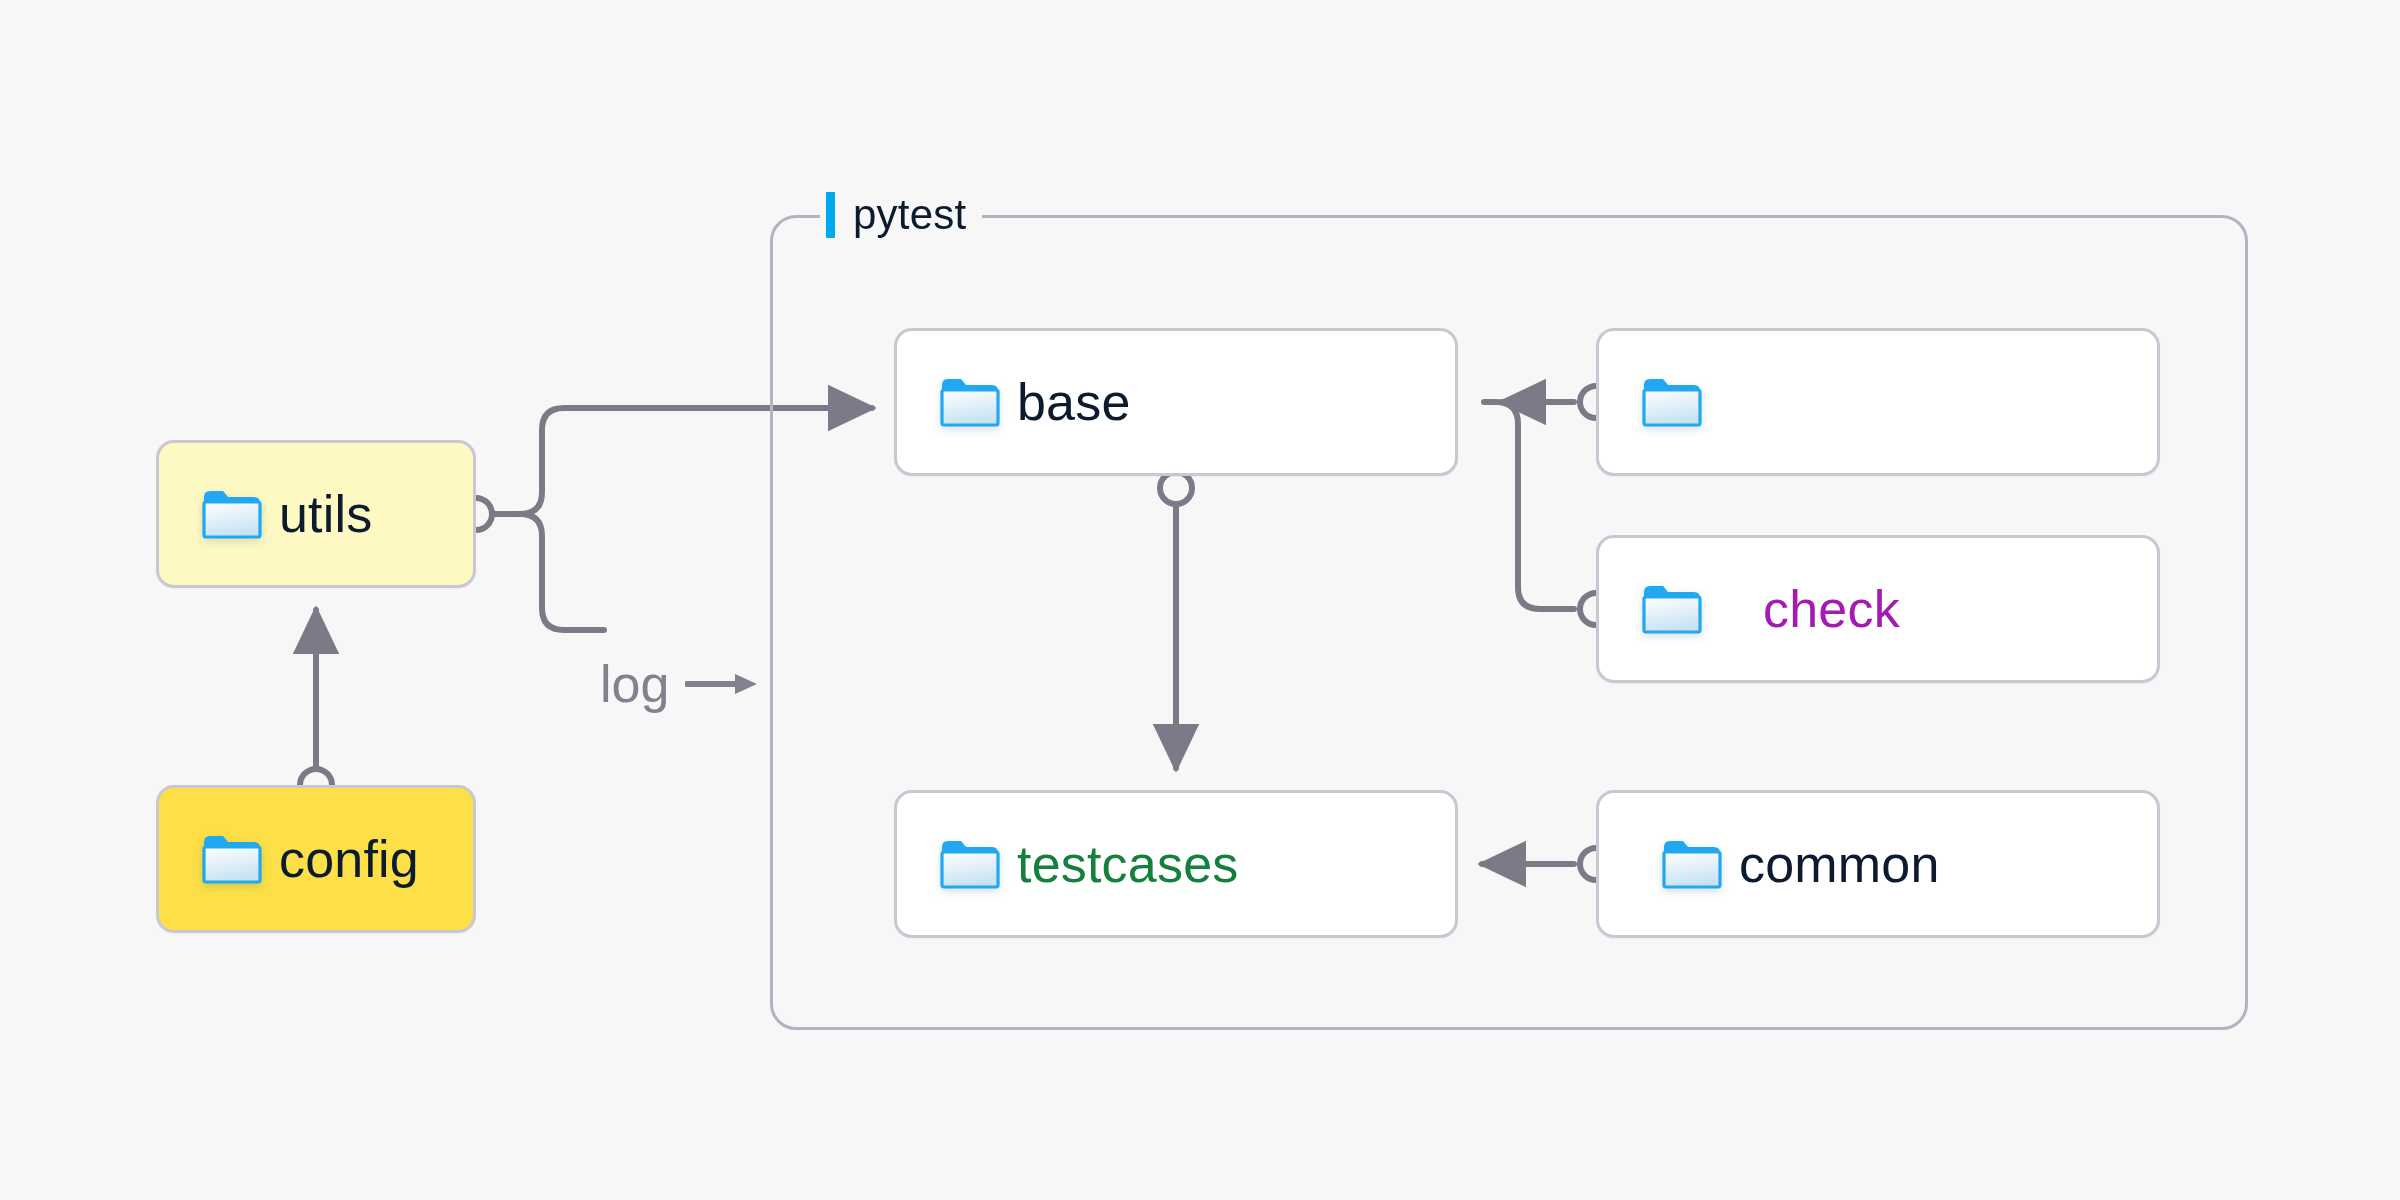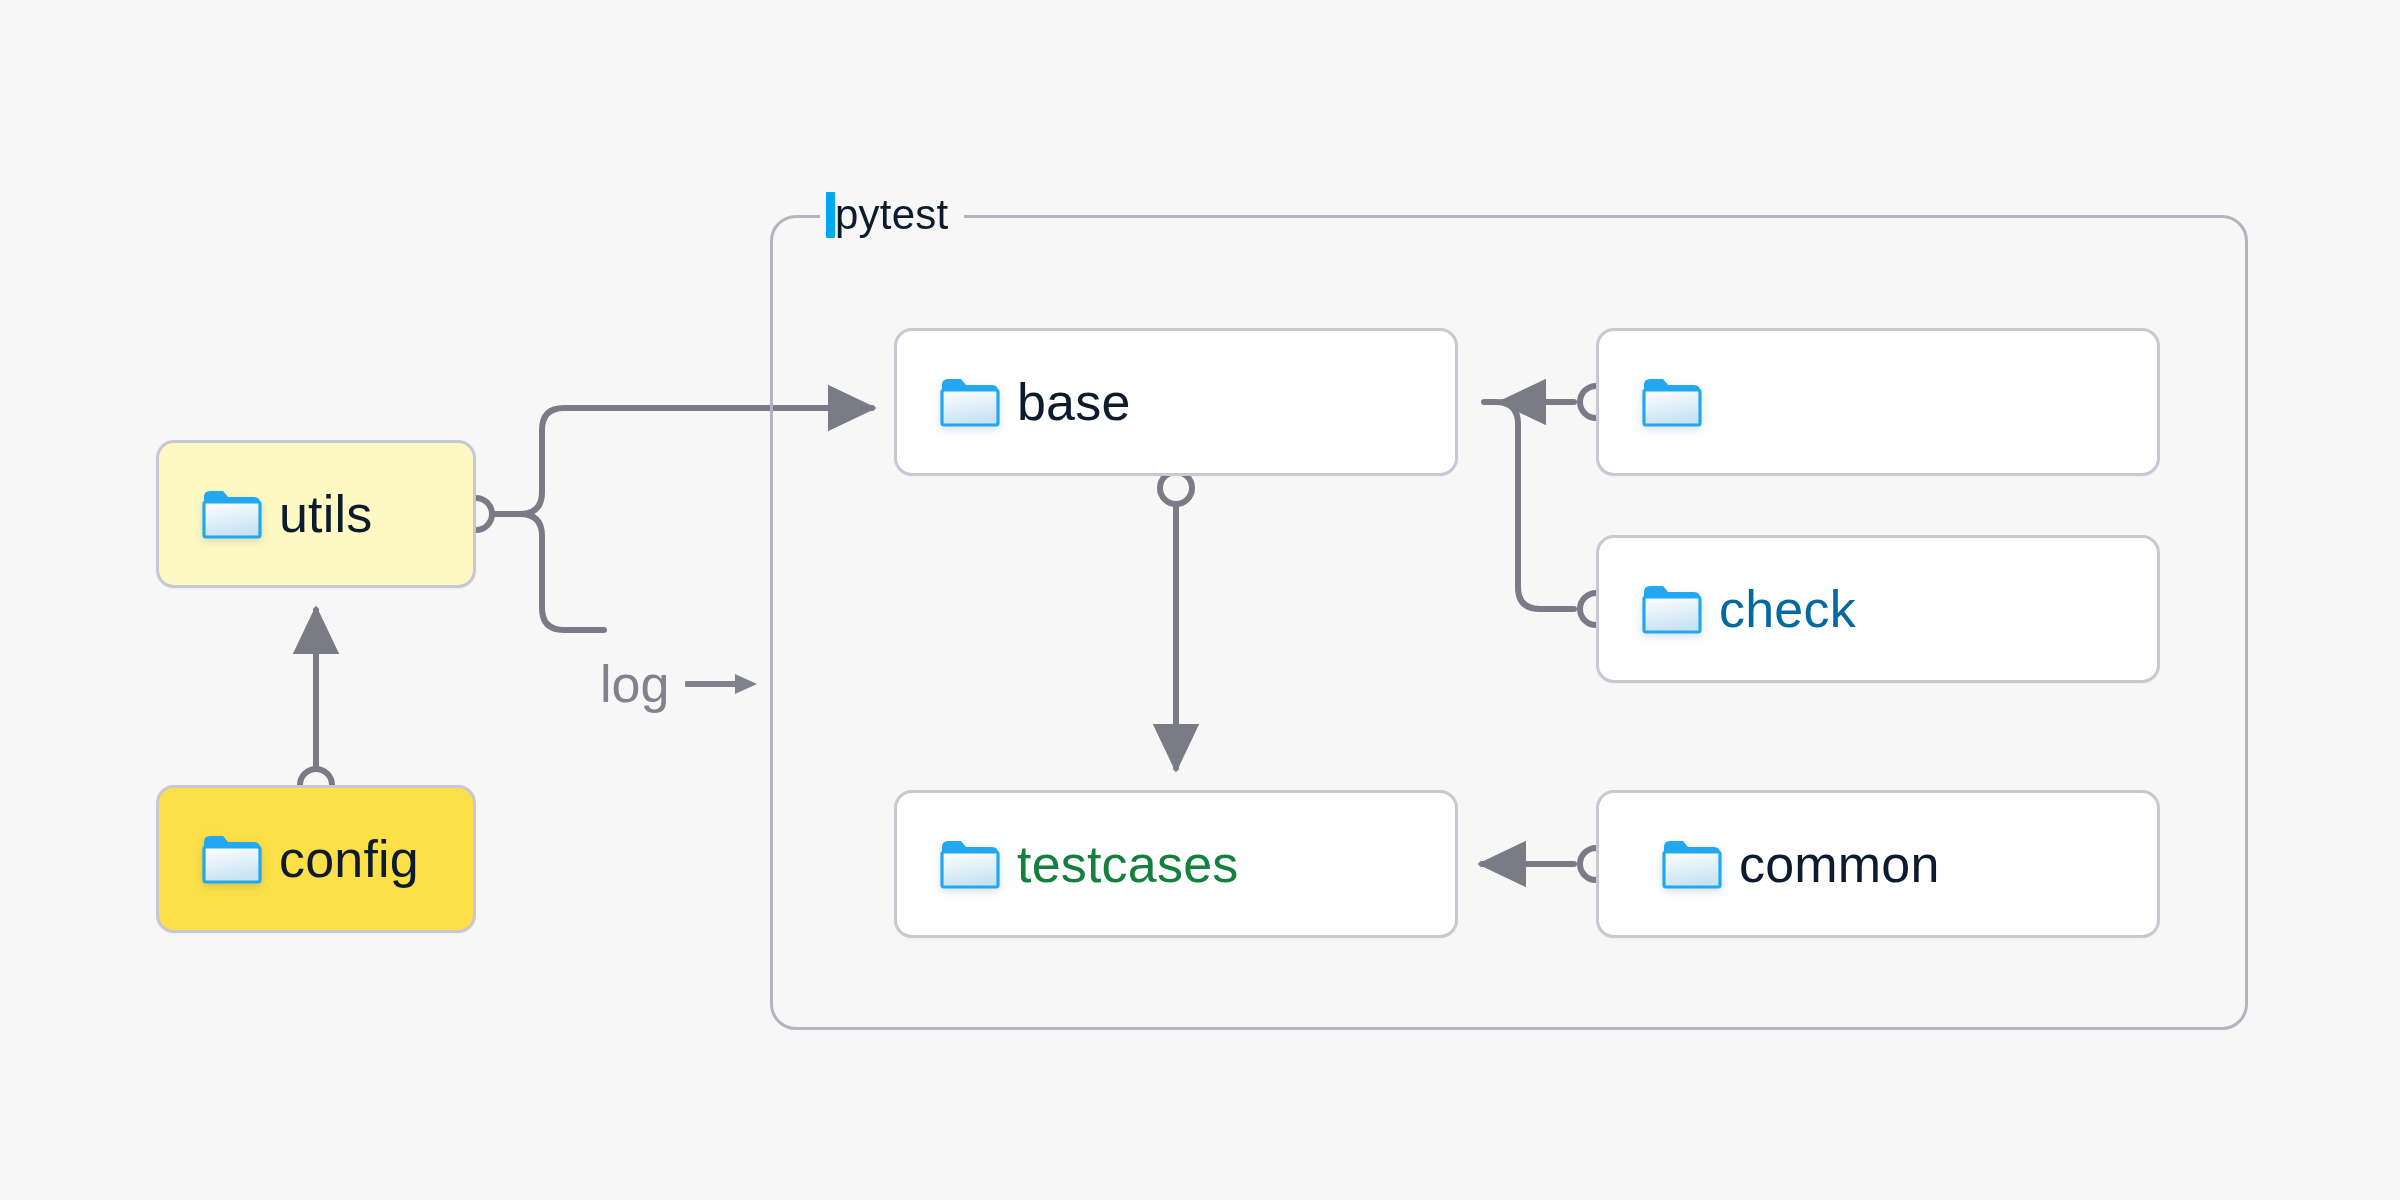--- a/index.html
+++ b/index.html
@@ -31,20 +31,21 @@
     position: absolute;
     box-sizing: border-box;
     border: 3px solid #b5b3c0;
     border-radius: 26px;
     background: transparent;
   }
   .group-label {
     position: absolute;
     display: flex;
     align-items: center;
+    gap: 18px;
     background: #f7f7f8;
     padding: 0 16px 0 6px;
     height: 56px;
   }
   .group-label-bar {
     width: 9px;
     height: 46px;
     background: #00a8f0;
     border-radius: 1px;
     flex: none;
@@ -211,21 +212,21 @@
             <rect x="3" y="14" width="56" height="35" rx="2" fill="url(#folderGrad)" stroke="#22a8f0" stroke-width="3.2"></rect>
           </svg>
         </div>
       </div>
       <div class="node" style="left: 1596px; top: 535px; width: 564px; height: 148px; background: rgb(255, 255, 255); border-color: rgb(201, 199, 210);">
         <div class="node-inner">
           <svg class="folder-icon" viewBox="0 0 62 52">
             <path d="M3 9 Q3 3 9 3 L22 3 L27 9 L53 9 Q59 9 59 15 L59 20 L3 20 Z" fill="#22a8f0"></path>
             <rect x="3" y="14" width="56" height="35" rx="2" fill="url(#folderGrad)" stroke="#22a8f0" stroke-width="3.2"></rect>
           </svg>
-          <span class="node-label" style="color: #0369a1;">check</span>
+          <span class="node-label" style="color: #a21caf; margin-left: 44px;">check</span>
         </div>
       </div>
       <div class="node" style="left: 1596px; top: 790px; width: 564px; height: 148px; background: rgb(255, 255, 255); border-color: rgb(201, 199, 210); padding-left: 20px;">
         <div class="node-inner">
           <svg class="folder-icon" viewBox="0 0 62 52">
             <path d="M3 9 Q3 3 9 3 L22 3 L27 9 L53 9 Q59 9 59 15 L59 20 L3 20 Z" fill="#22a8f0"></path>
             <rect x="3" y="14" width="56" height="35" rx="2" fill="url(#folderGrad)" stroke="#22a8f0" stroke-width="3.2"></rect>
           </svg>
           <span class="node-label" style="color: rgb(13, 27, 46);">common</span>
         </div>

